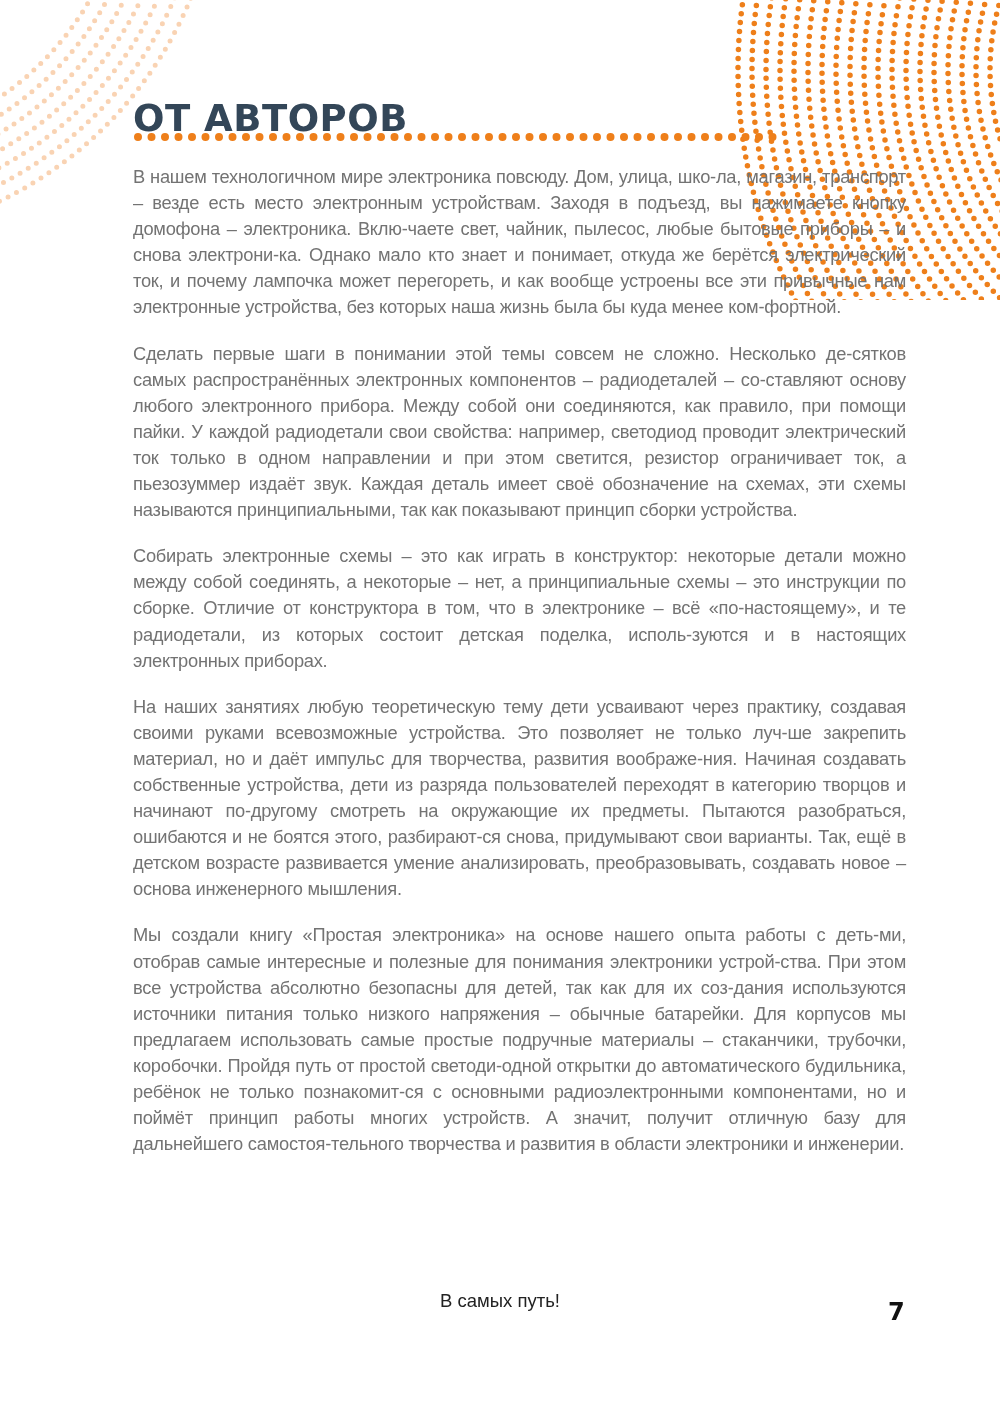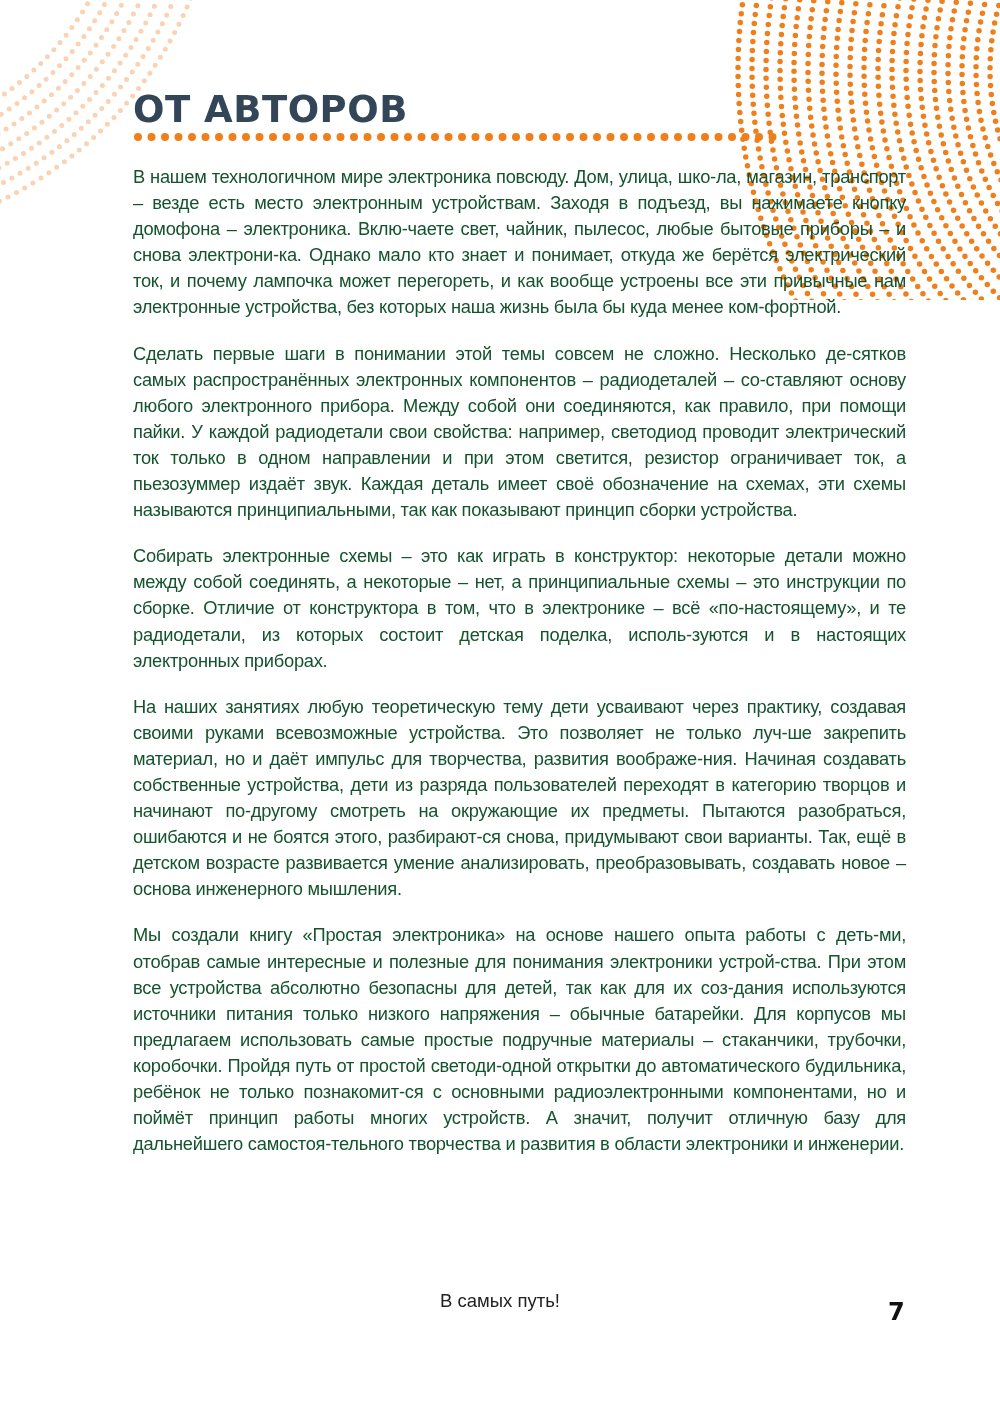--- a/index.html
+++ b/index.html
@@ -1,25 +1,25 @@
 <!DOCTYPE html>
 <html><head>
 <meta charset="utf-8">
 <style>
   html, body { margin: 0; padding: 0; background: #ffffff; }
   body { width: 1000px; height: 1415px; position: relative; overflow: hidden;
          font-family: "Liberation Sans", "DejaVu Sans", sans-serif; color: #1f1f1f; }
   .deco { position: absolute; left: 0; top: 0; pointer-events: none; }
-  .title { position: absolute; left: 133px; top: 91px; margin: 0;
+  .title { position: absolute; left: 133px; top: 100px; margin: 0;
            font-family: "DejaVu Sans", sans-serif; font-weight: 900; font-size: 37px;
            letter-spacing: 0.5px; color: #334658; line-height: 1; }
   .title-rule { position: absolute; left: 133px; top: 132px; width: 655px; height: 10px; }
   .body-text { position: absolute; left: 133px; top: 164px; width: 773px; }
   .para { margin: 0 0 20px 0; font-size: 18.3px; line-height: 26.1px;
-          text-align: justify; text-align-last: left; color: #14532d; letter-spacing: -0.25px; }
+          text-align: justify; text-align-last: left; color: #737373; letter-spacing: -0.25px; }
   .closing { position: absolute; left: 0; width: 1000px; top: 1290px; text-align: center;
              font-size: 18.5px; color: #222; margin: 0; }
   .page-num { position: absolute; left: 888px; top: 1298px; font-size: 24px; font-weight: 900;
               color: #111; margin: 0; font-family: "DejaVu Sans", sans-serif; }
 </style>
 </head>
 <body>
 
 <svg class="deco" width="1000" height="300" viewBox="0 0 1000 300">
   <g fill="none" stroke="#f9d3b3" stroke-width="5" stroke-linecap="round" stroke-dasharray="0 9.5">

